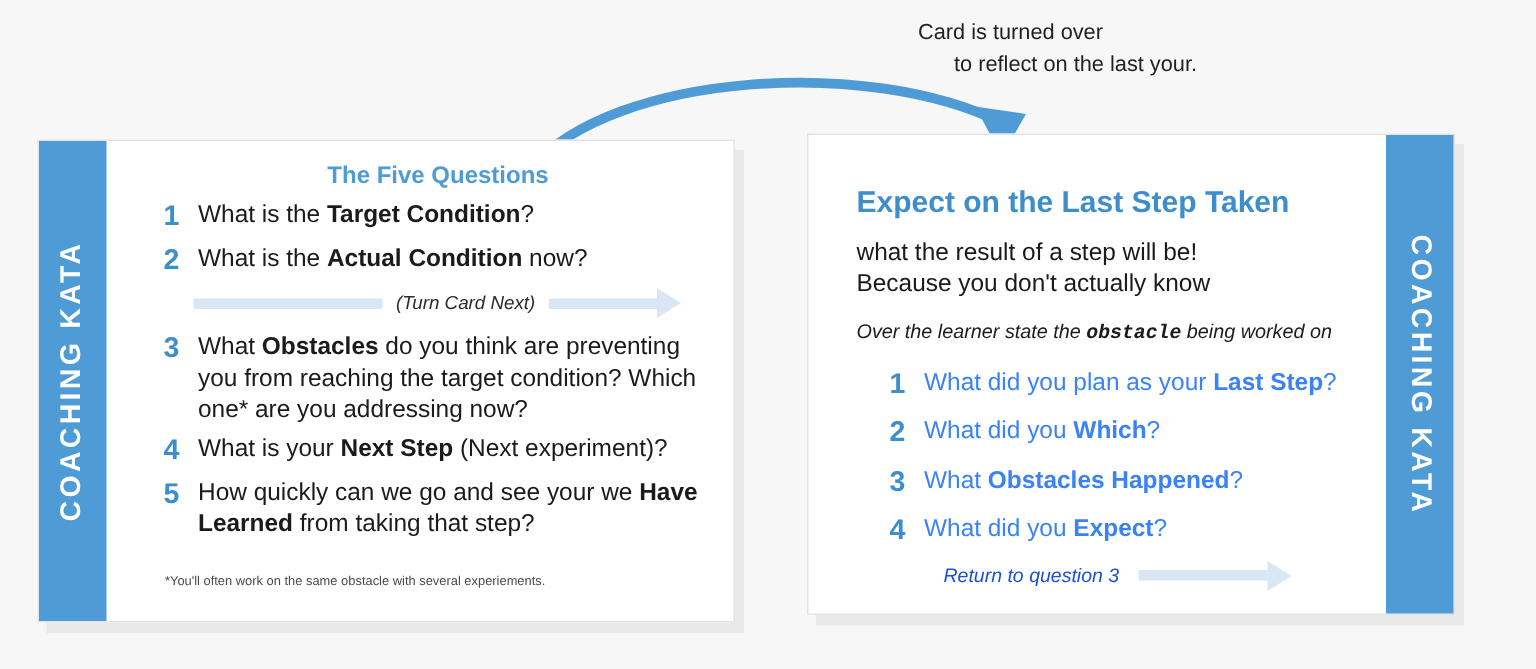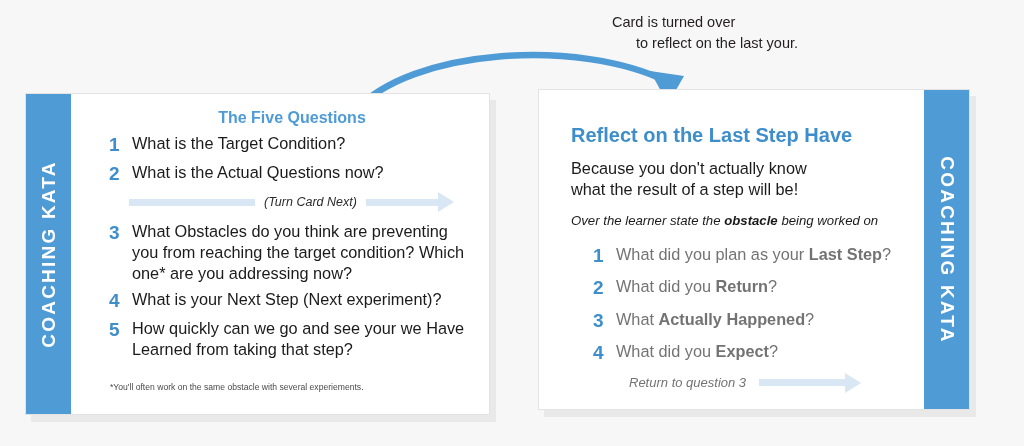--- a/index.html
+++ b/index.html
@@ -58,21 +58,21 @@
   .qlist{list-style:none;margin:0;padding:0;}
   .qrow{display:flex;align-items:flex-start;margin-bottom:5px;}
   .qnum{
     color:#3d8ecb;font-weight:bold;font-size:19px;
     width:19px;flex:0 0 19px;line-height:1.27;
   }
   .qtxt{
     font-size:16.3px;color:#1b1b1b;line-height:1.28;
     margin-left:4px;
   }
-  .qtxt b{font-weight:normal;}
+  .qtxt b{font-weight:bold;}
 
   
   .turnband{
     display:flex;align-items:center;
     margin:6px 0 9px 20px;width:350px;
   }
   .bar{height:7px;background:#d9e6f4;}
   .bar.a{width:126px;}
   .bar.b{width:72px;}
   .turnlabel{
@@ -101,36 +101,36 @@
     margin:0 0 11px 0;
   }
   .lead{
     font-size:16.3px;color:#1b1b1b;line-height:1.30;
     margin-bottom:13px;
   }
   .subnote{
     font-size:13.2px;font-style:italic;color:#1b1b1b;
     margin-bottom:16px;
   }
-  .subnote b{font-weight:bold;}
+  .subnote b{font-weight:bold;font-family:Liberation Mono, monospace;}
   .rlist{list-style:none;margin:0 0 0 22px;padding:0;}
   .rrow{display:flex;align-items:flex-start;margin-bottom:8px;}
   .rnum{
     color:#3d8ecb;font-weight:bold;font-size:19px;
     width:18px;flex:0 0 18px;line-height:1.27;
   }
-  .rtxt{font-size:16.3px;color:#737373;line-height:1.28;margin-left:5px;}
+  .rtxt{font-size:16.3px;color:#3b82f6;line-height:1.28;margin-left:5px;}
   .rtxt b{font-weight:bold;}
 
   .returnband{
     display:flex;align-items:center;
     margin:8px 0 0 58px;
   }
   .returnlabel{
-    font-size:13px;font-style:italic;color:#737373;
+    font-size:13px;font-style:italic;color:#1d4ed8;
     white-space:nowrap;padding-right:13px;
   }
   .bar.c{width:86px;}
 </style>
 </head>
 <body>
 
 <div id="stage">
 
   <div class="caption">
@@ -149,21 +149,21 @@
     </div>
     <div class="body-left">
       <div class="title-left">The Five Questions</div>
       <ul class="qlist" id="left-q-top">
           <li class="qrow">
             <div class="qnum">1</div>
             <div class="qtxt"><span>What is the </span><b>Target Condition</b><span>?</span></div>
           </li>
           <li class="qrow">
             <div class="qnum">2</div>
-            <div class="qtxt"><span>What is the </span><b>Actual Questions</b><span> now?</span></div>
+            <div class="qtxt"><span>What is the </span><b>Actual Condition</b><span> now?</span></div>
           </li>
         </ul>
       <div class="turnband">
         <div class="bar a"></div>
         <div class="turnlabel">(Turn Card Next)</div>
         <div class="bar b"></div>
         <div class="tip"></div>
       </div>
       <ul class="qlist" id="left-q-bottom">
           <li class="qrow">
@@ -181,38 +181,38 @@
         </ul>
     </div>
     <div class="footnote">*You'll often work on the same obstacle with several experiements.</div>
   </div>
 
   <div class="card" id="card-right">
     <div class="spine right">
       <span>COACHING KATA</span>
     </div>
     <div class="body-right">
-      <div class="title-right">Reflect on the Last Step Have</div>
+      <div class="title-right">Expect on the Last Step Taken</div>
       <div class="lead">
+        <div>what the result of a step will be!</div>
         <div>Because you don't actually know</div>
-        <div>what the result of a step will be!</div>
       </div>
       <div class="subnote" id="right-subnote"><span>Over the learner state the </span><b>obstacle</b><span> being worked on</span></div>
       <ul class="rlist" id="right-q">
           <li class="rrow">
             <div class="rnum">1</div>
             <div class="rtxt"><span>What did you plan as your </span><b>Last Step</b><span>?</span></div>
           </li>
           <li class="rrow">
             <div class="rnum">2</div>
-            <div class="rtxt"><span>What did you </span><b>Return</b><span>?</span></div>
+            <div class="rtxt"><span>What did you </span><b>Which</b><span>?</span></div>
           </li>
           <li class="rrow">
             <div class="rnum">3</div>
-            <div class="rtxt"><span>What </span><b>Actually Happened</b><span>?</span></div>
+            <div class="rtxt"><span>What </span><b>Obstacles Happened</b><span>?</span></div>
           </li>
           <li class="rrow">
             <div class="rnum">4</div>
             <div class="rtxt"><span>What did you </span><b>Expect</b><span>?</span></div>
           </li>
         </ul>
       <div class="returnband">
         <div class="returnlabel">Return to question 3</div>
         <div class="bar c"></div>
         <div class="tip"></div>

